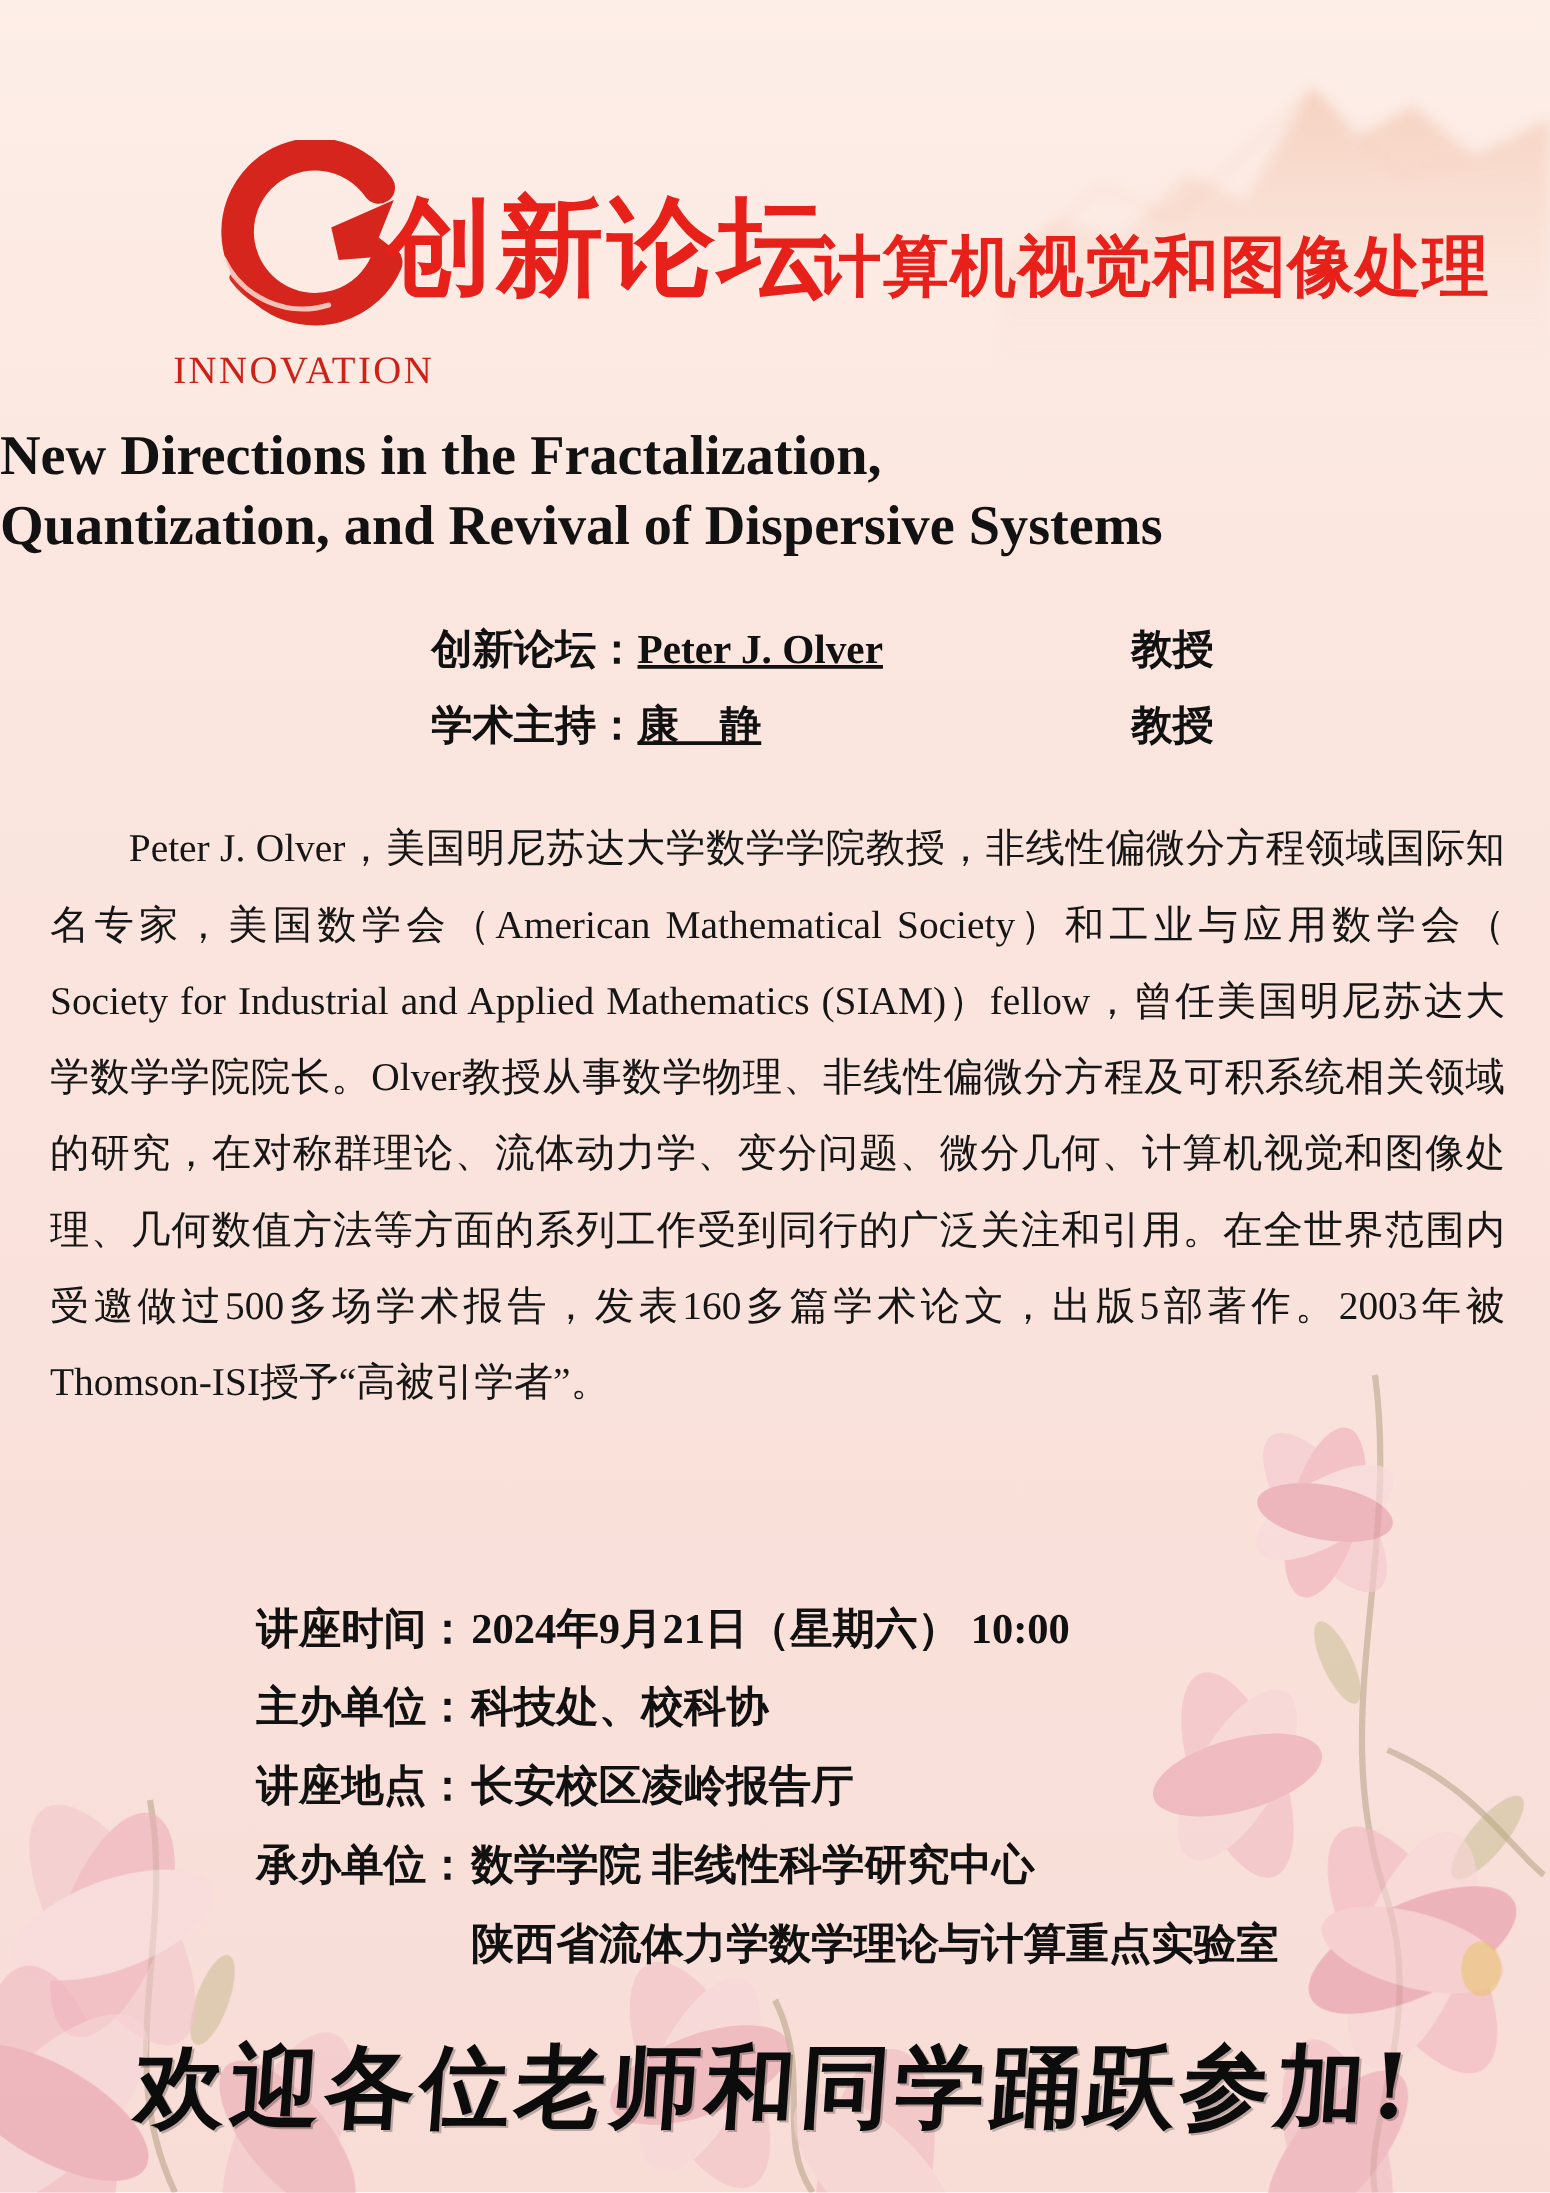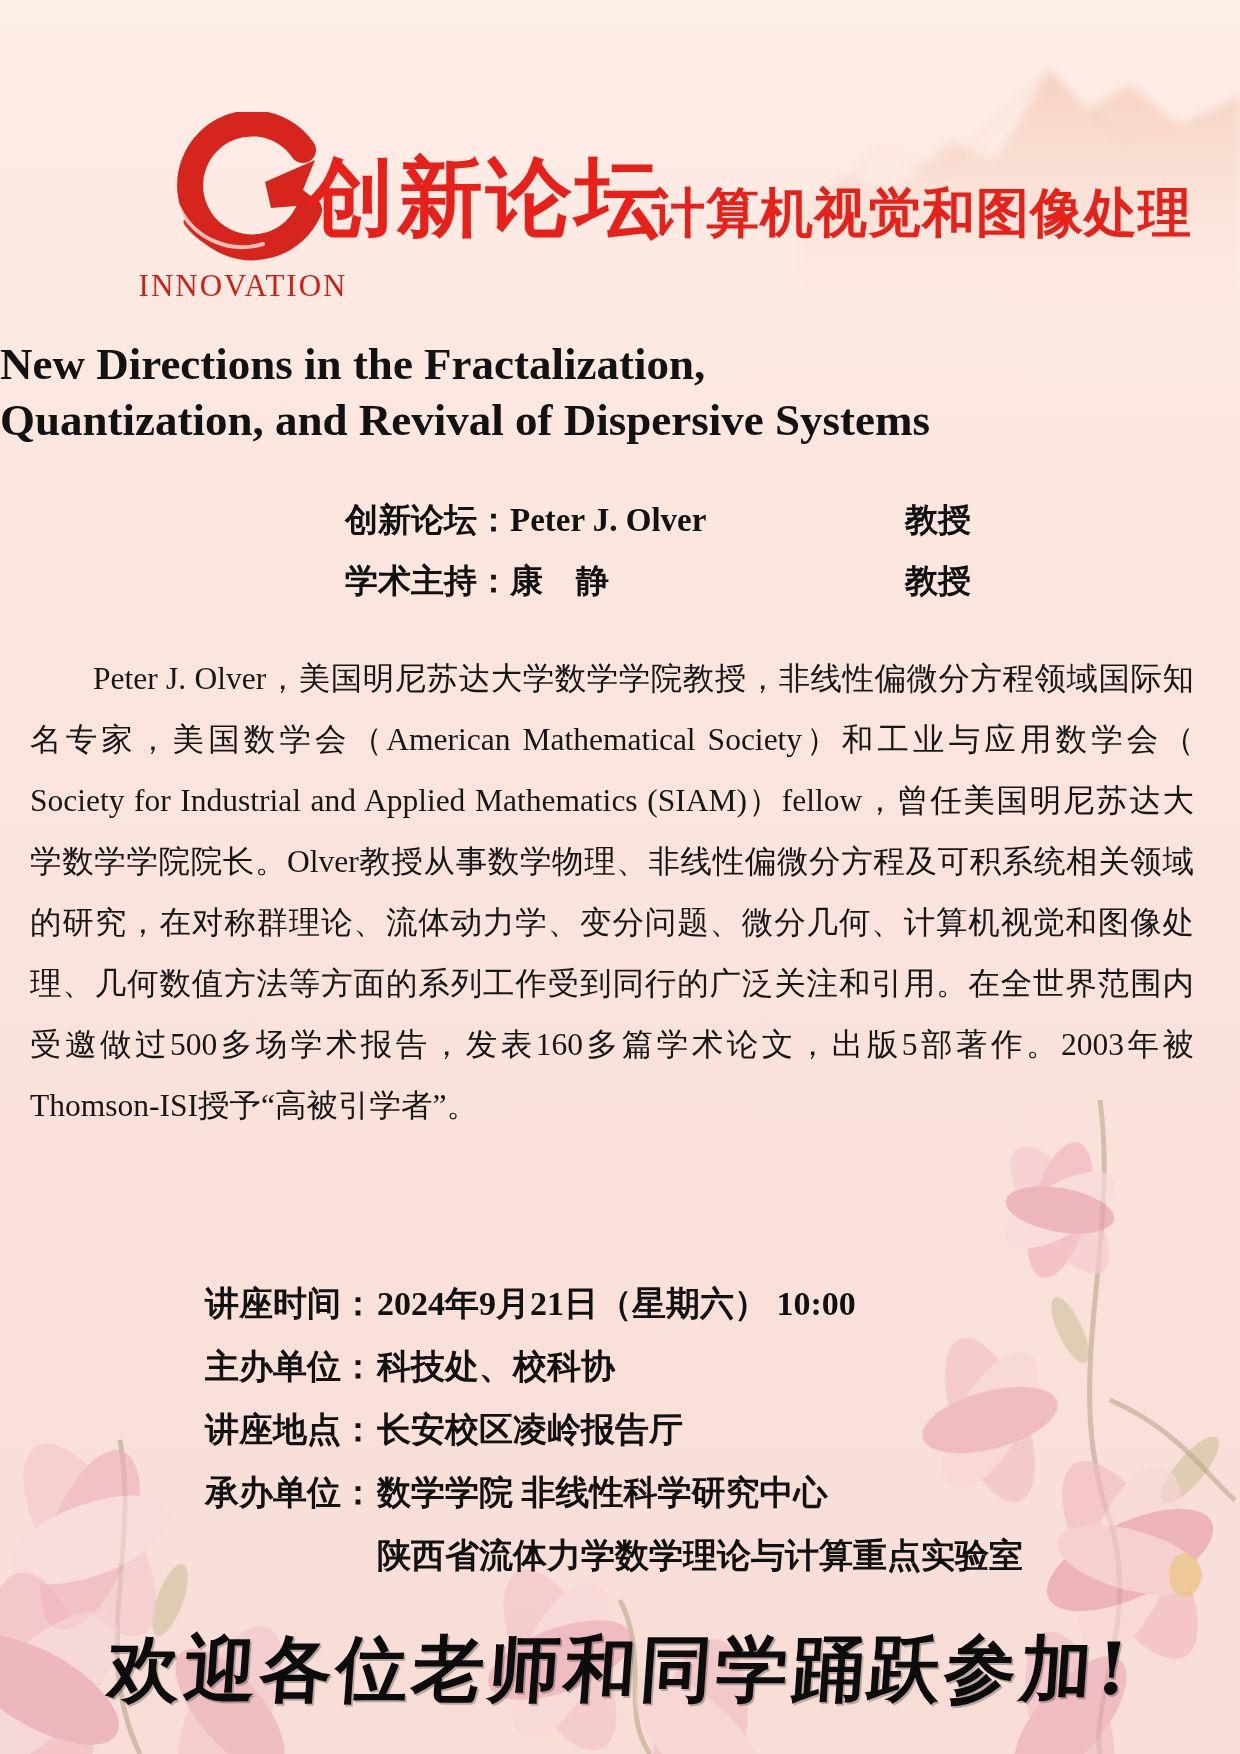--- a/index.html
+++ b/index.html
@@ -12,21 +12,21 @@
   }
   
   .bg-layer{position:absolute;inset:0;z-index:0;pointer-events:none;}
   .mountain{position:absolute;left:800px;top:0;width:440px;height:300px;opacity:.55;filter:blur(5px);}
   .flowers{position:absolute;inset:0;opacity:.8;}
   
   .content{position:absolute;inset:0;z-index:1;}
   .logo{position:absolute;left:128px;top:112px;width:230px;text-align:center;}
   .logo-mark{width:200px;height:150px;display:block;margin:0 auto;}
   .logo-text{
-    margin-top:6px;
+    margin-top:16px;
     font-family:"Liberation Serif", serif;
     font-size:31px;color:#cd2118;letter-spacing:2px;
   }
   .forum-title{
     position:absolute;left:308px;top:140px;
     font-family:"Liberation Sans", sans-serif;
     font-weight:700;font-size:86px;color:#e8201a;letter-spacing:3px;
   }
   .lecture-no{
     position:absolute;left:652px;top:178px;
@@ -36,23 +36,23 @@
   .main-title{
     position:absolute;left:0;top:336px;width:100%;
     text-align:left;
     font-family:"Liberation Serif", serif;
     font-weight:700;font-size:45px;line-height:56px;color:#121212;
   }
   .speakers{
     position:absolute;left:345px;top:490px;
     font-size:33px;color:#111;font-weight:700;line-height:61px;
   }
-  .sp-name{display:inline-block;min-width:395px;}
+  .sp-name{display:inline-block;min-width:395px;text-decoration:underline;}
   .bio{
-    position:absolute;left:30px;top:648px;width:1164px;
+    position:absolute;left:40px;top:648px;width:1164px;
     font-size:31.5px;line-height:61px;color:#161616;
     text-align:justify;text-indent:2em;margin:0;
   }
   .details{
     position:absolute;left:205px;top:1272px;
     font-size:34px;color:#111;line-height:63px;
     font-weight:600;
   }
   .dt-label{display:inline-block;width:172px;}
   .footer-welcome{

